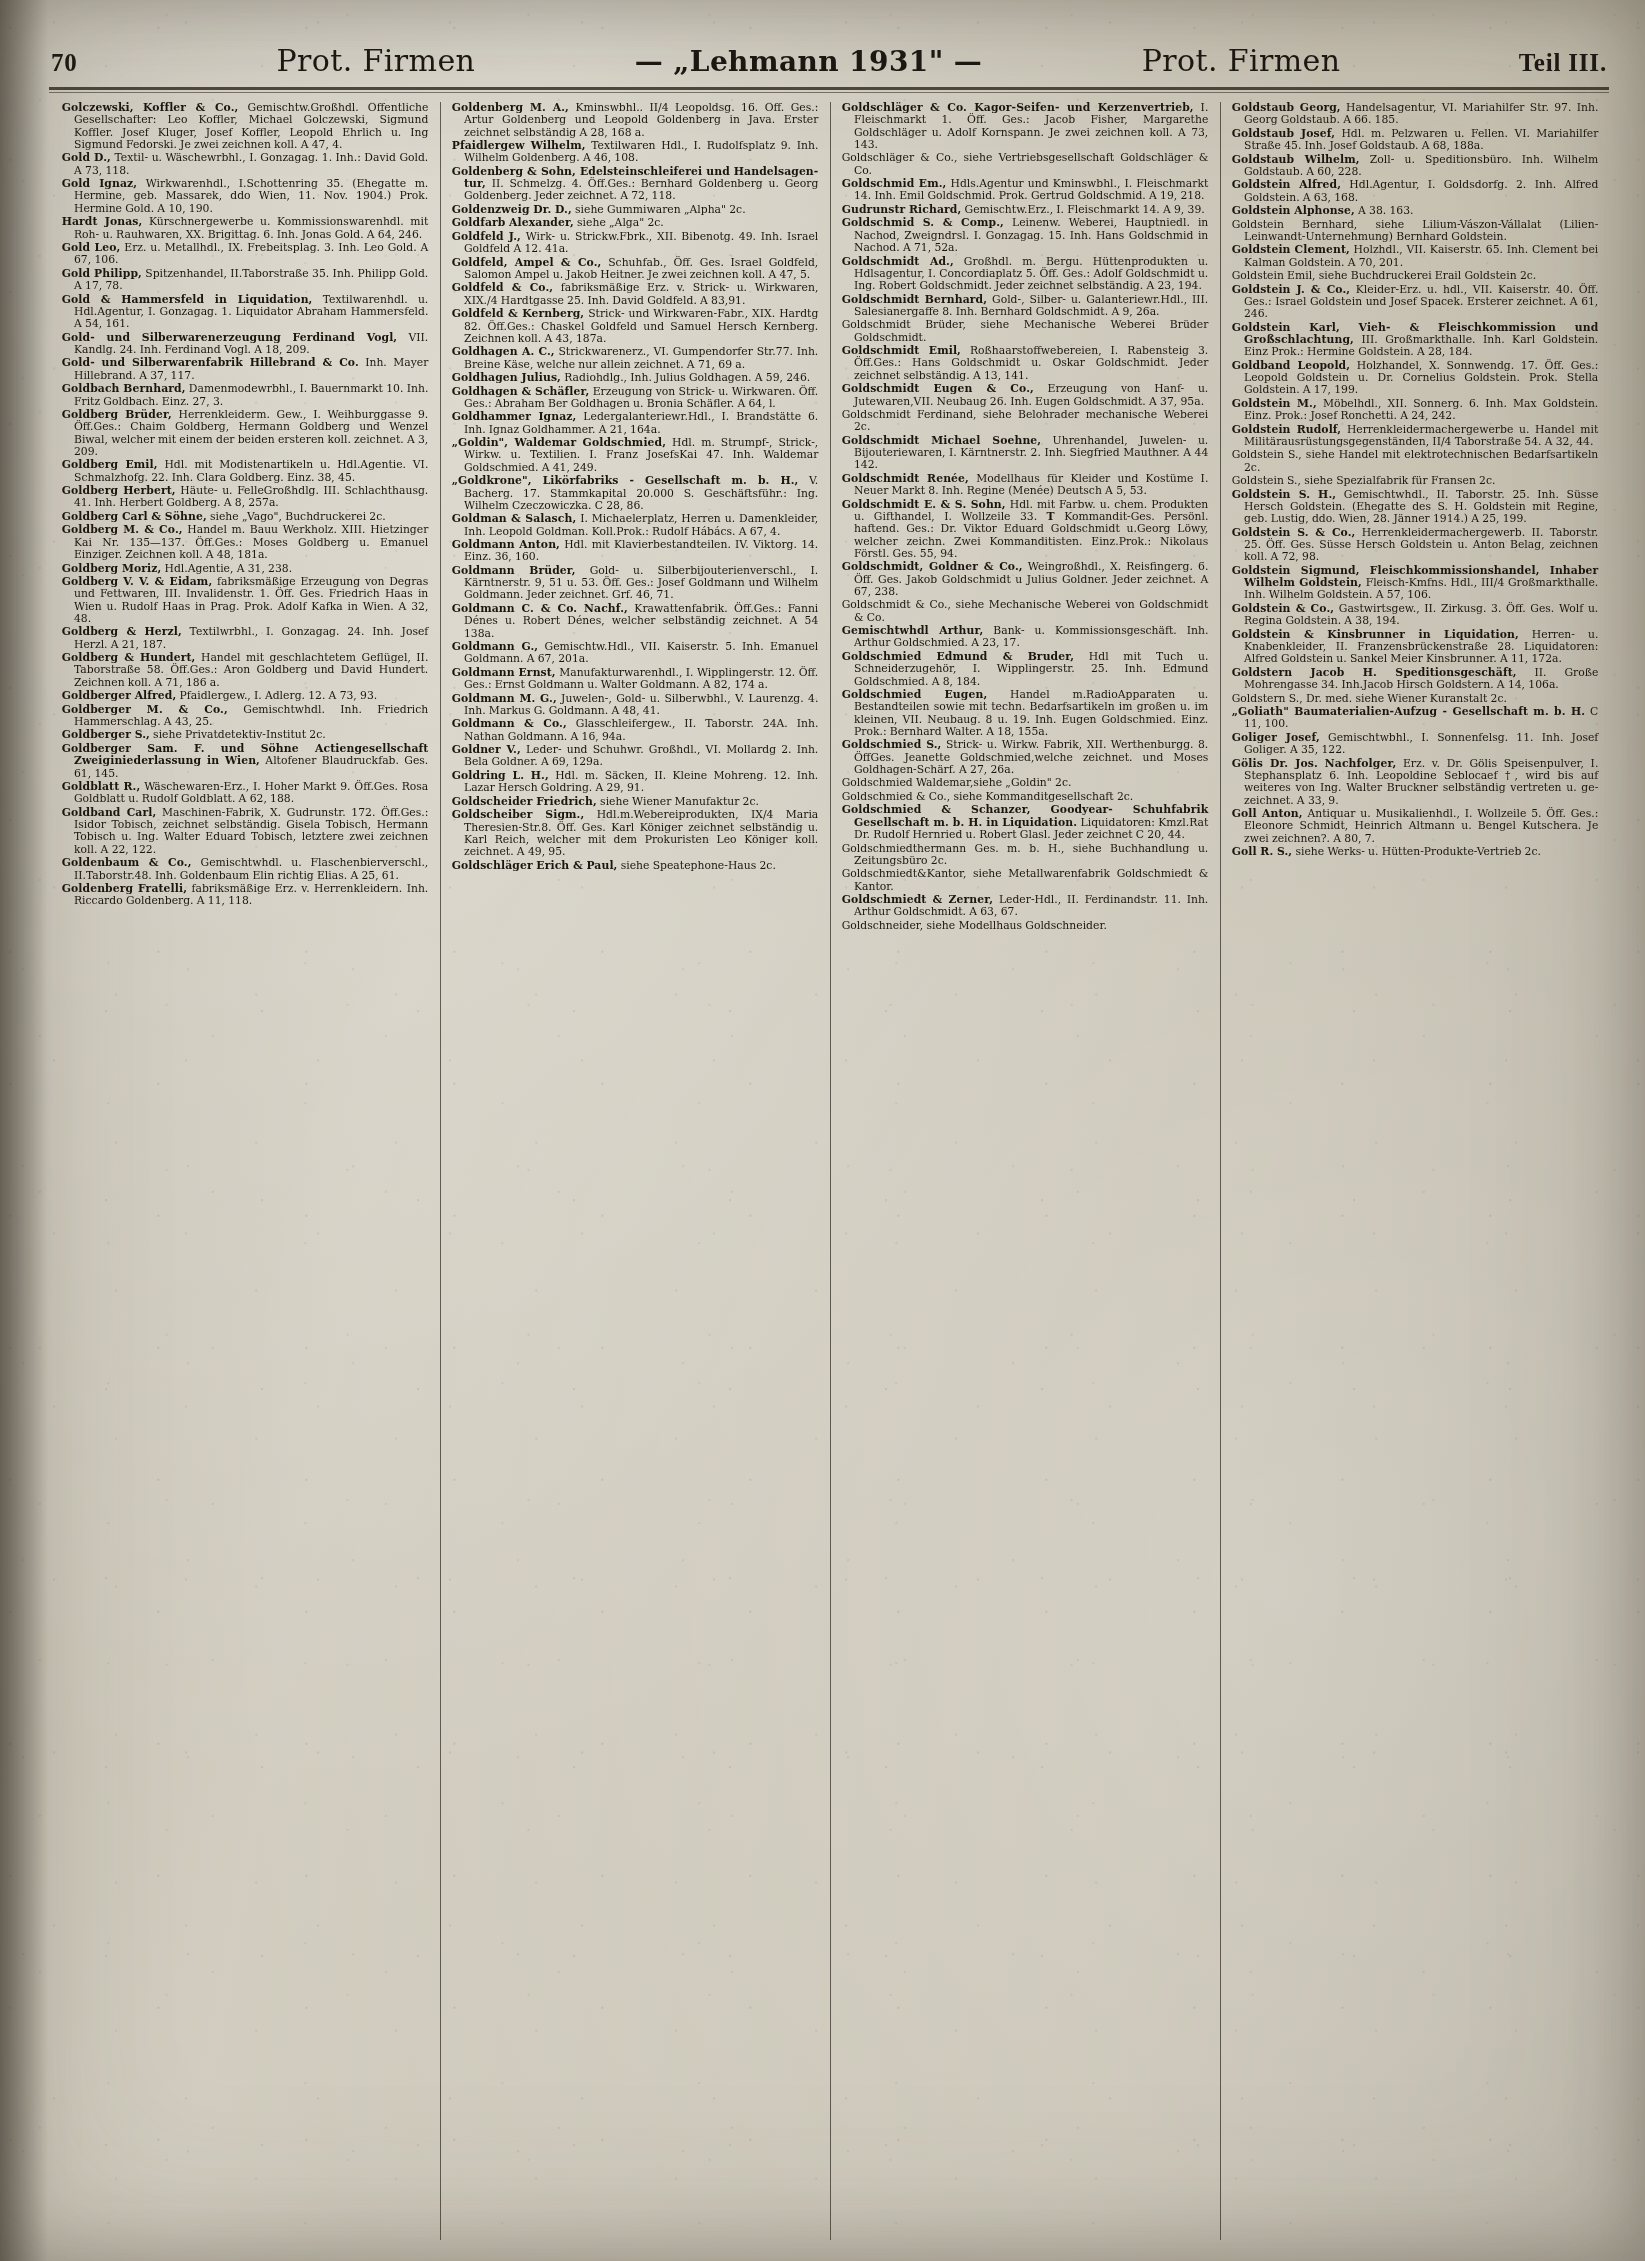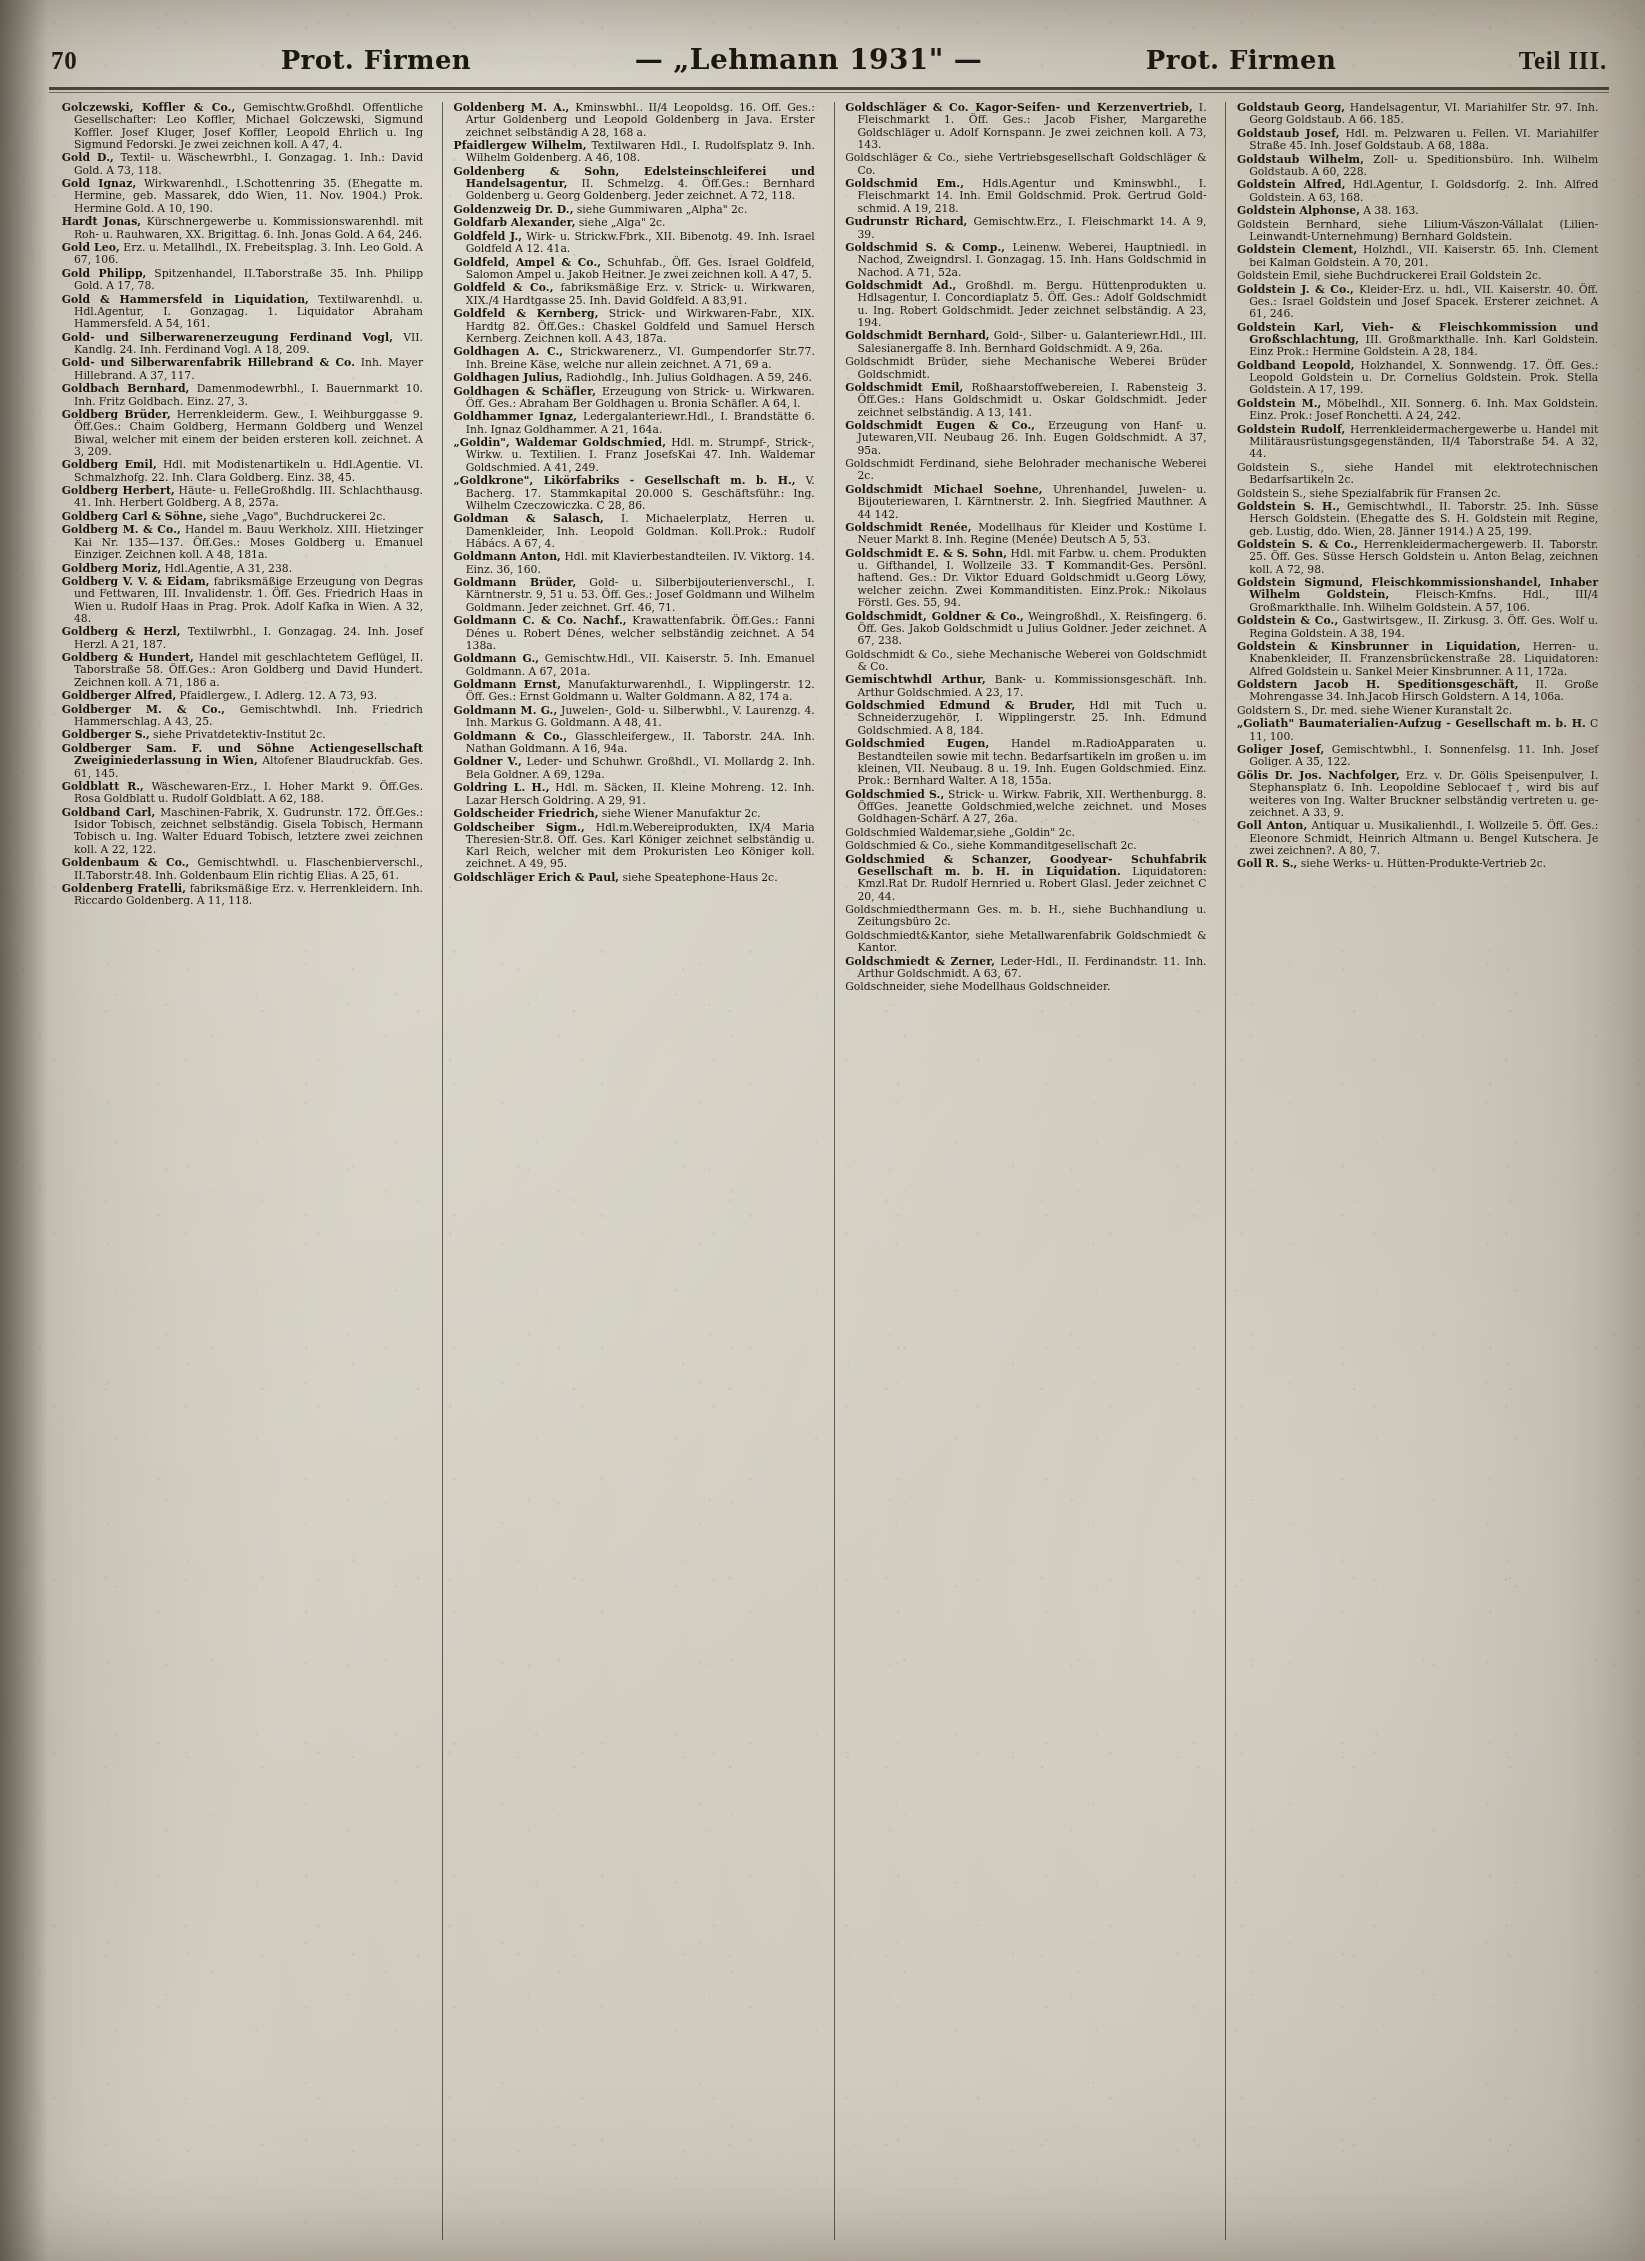--- a/index.html
+++ b/index.html
@@ -73,22 +73,22 @@
   }
   .pageno {
     font-family: "Liberation Serif", serif;
     font-size: 25px;
     font-weight: 700;
     letter-spacing: 0.8px;
     width: 66px;
   }
   .hdr-left-label, .hdr-right-label {
     font-family: "DejaVu Serif", serif;
-    font-size: 26px;
-    font-weight: 700;
+    font-size: 30px;
+    font-weight: 400;
     letter-spacing: 0.4px;
   }
   .hdr-center {
     font-family: "DejaVu Serif", serif;
     font-size: 28px;
     font-weight: 700;
     letter-spacing: 0.4px;
   }
   .teil {
     font-family: "Liberation Serif", serif;
@@ -114,21 +114,21 @@
   }
 
   
   .cols {
     position: absolute;
     left: 51px;
     right: 36px;
     top: 102px;
     bottom: 21.4px;
     display: flex;
-    gap: 8px;
+    gap: 1px;
   }
   .col {
     flex: 1 1 0;
     padding: 0 10.7px;
     position: relative;
     overflow: hidden;
   }
   .col + .col {
     border-left: 1.6px solid rgba(40,34,26,.65);
   }

